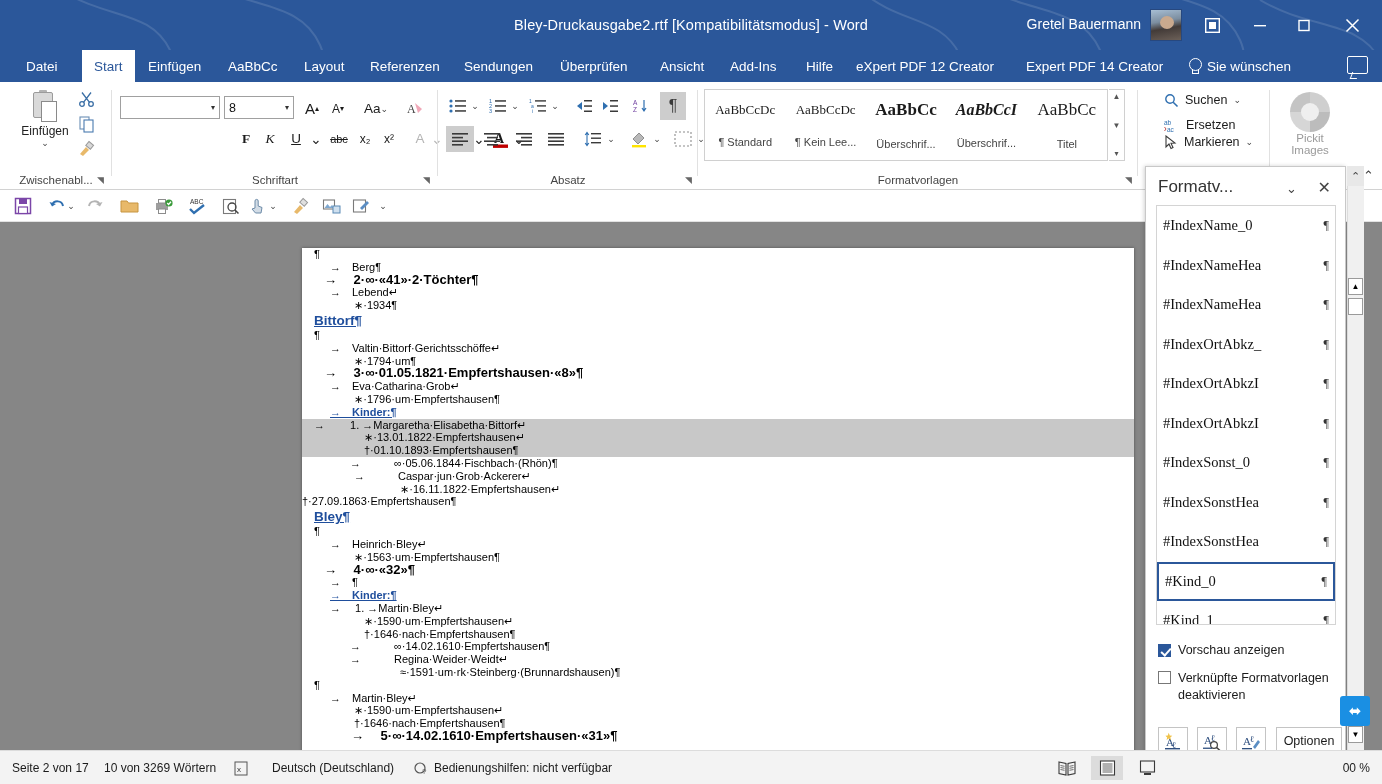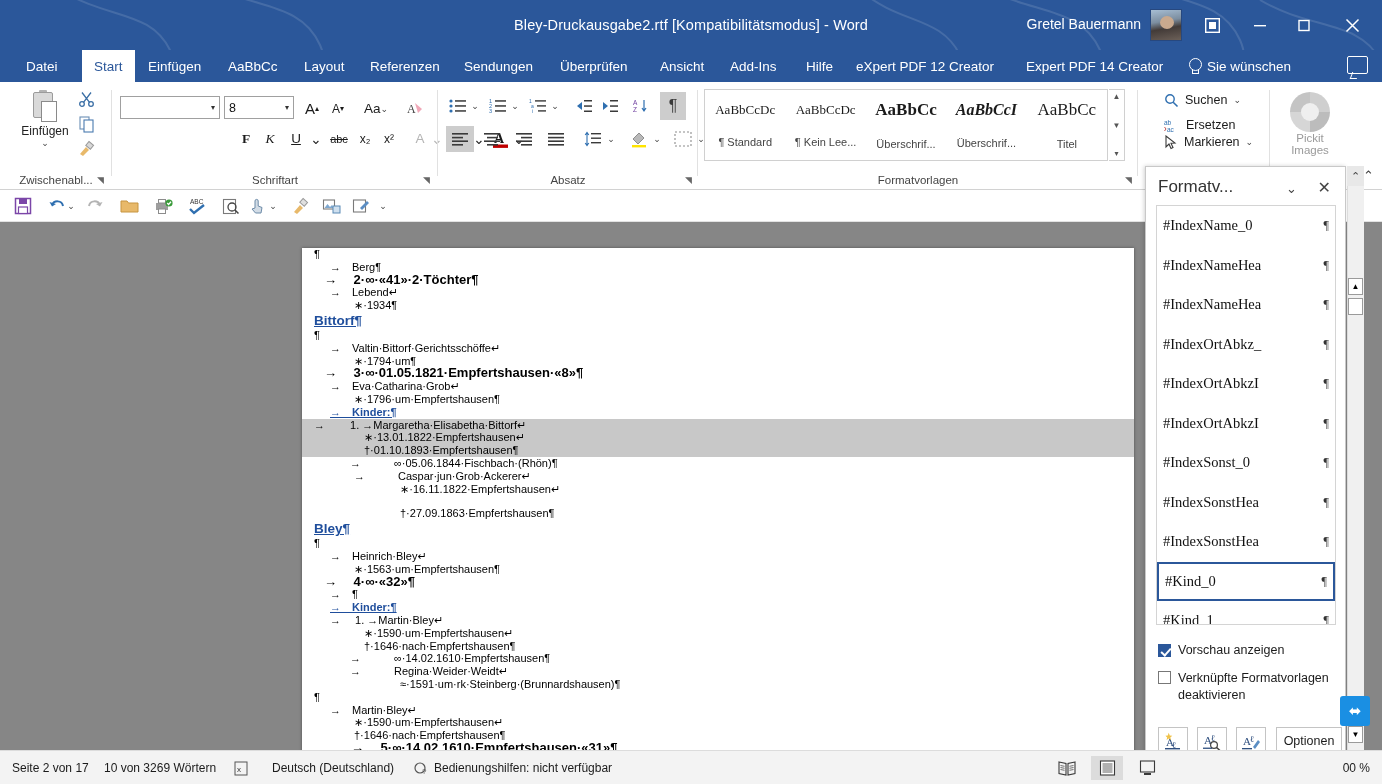--- a/index.html
+++ b/index.html
@@ -832,21 +832,21 @@
           <div class="ln big" style="padding-left: 22px;"><span>→  3·∞·01.05.1821·Empfertshausen·«8»¶</span></div>
           <div class="ln" style="padding-left: 28px;"><span>→ Eva·Catharina·Grob↵</span></div>
           <div class="ln" style="padding-left: 52px;"><span>∗·1796·um·Empfertshausen¶</span></div>
           <div class="ln kinder" style="padding-left: 28px;"><span>→ Kinder:¶</span></div>
           <div class="ln hl" style="padding-left: 12px;"><span>→   1. →Margaretha·Elisabetha·Bittorf↵</span></div>
           <div class="ln hl" style="padding-left: 62px;"><span>∗·13.01.1822·Empfertshausen↵</span></div>
           <div class="ln hl" style="padding-left: 62px;"><span>†·01.10.1893·Empfertshausen¶</span></div>
           <div class="ln" style="padding-left: 48px;"><span>→   ∞·05.06.1844·Fischbach·(Rhön)¶</span></div>
           <div class="ln" style="padding-left: 52px;"><span>→   Caspar·jun·Grob·Ackerer↵</span></div>
           <div class="ln" style="padding-left: 98px;"><span>∗·16.11.1822·Empfertshausen↵</span></div>
-          <div class="ln" style="padding-left: 98px; margin-top: 12px;"><span>†·27.09.1863·Empfertshausen¶</span></div>
+          <div class="ln" style=""><span>†·27.09.1863·Empfertshausen¶</span></div>
           <div class="ln head" style="padding-left: 12px;"><span>Bley¶</span></div>
           <div class="ln" style="padding-left: 12px;"><span>¶</span></div>
           <div class="ln" style="padding-left: 28px;"><span>→ Heinrich·Bley↵</span></div>
           <div class="ln" style="padding-left: 52px;"><span>∗·1563·um·Empfertshausen¶</span></div>
           <div class="ln big" style="padding-left: 22px;"><span>→  4·∞·«32»¶</span></div>
           <div class="ln" style="padding-left: 28px;"><span>→ ¶</span></div>
           <div class="ln kinder" style="padding-left: 28px;"><span>→ Kinder:¶</span></div>
           <div class="ln" style="padding-left: 28px;"><span>→  1. →Martin·Bley↵</span></div>
           <div class="ln" style="padding-left: 62px;"><span>∗·1590·um·Empfertshausen↵</span></div>
           <div class="ln" style="padding-left: 62px;"><span>†·1646·nach·Empfertshausen¶</span></div>

